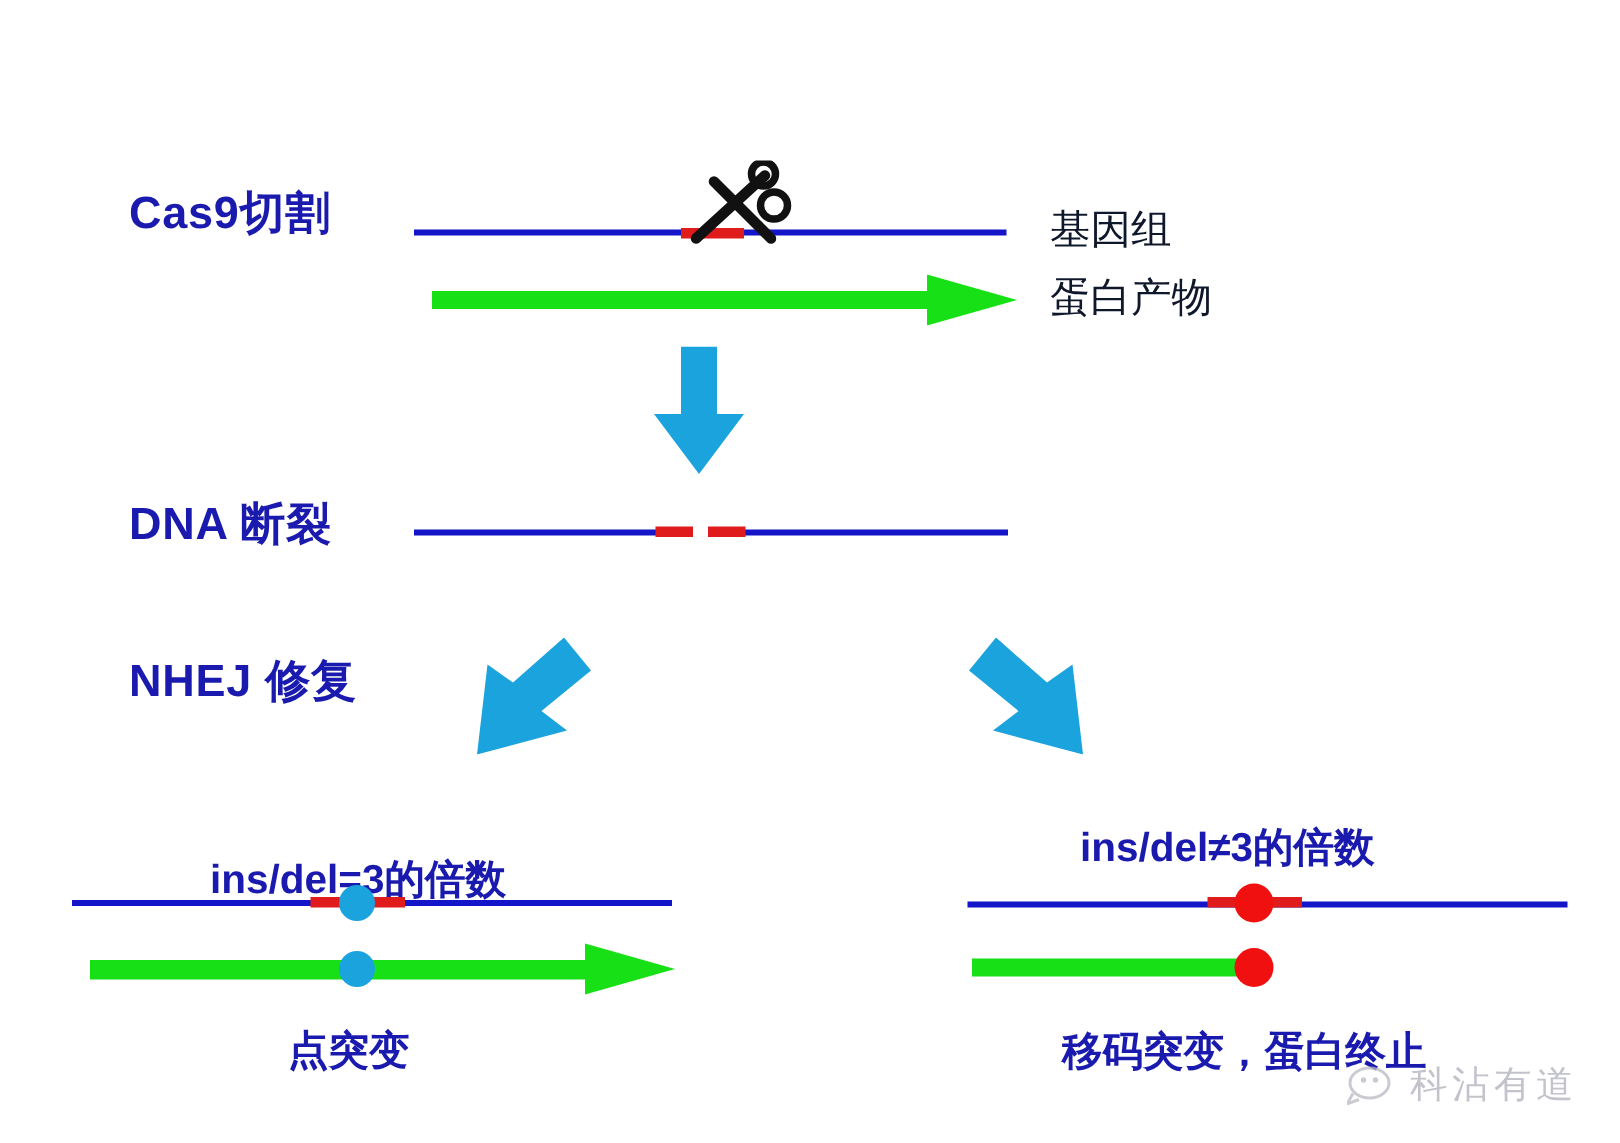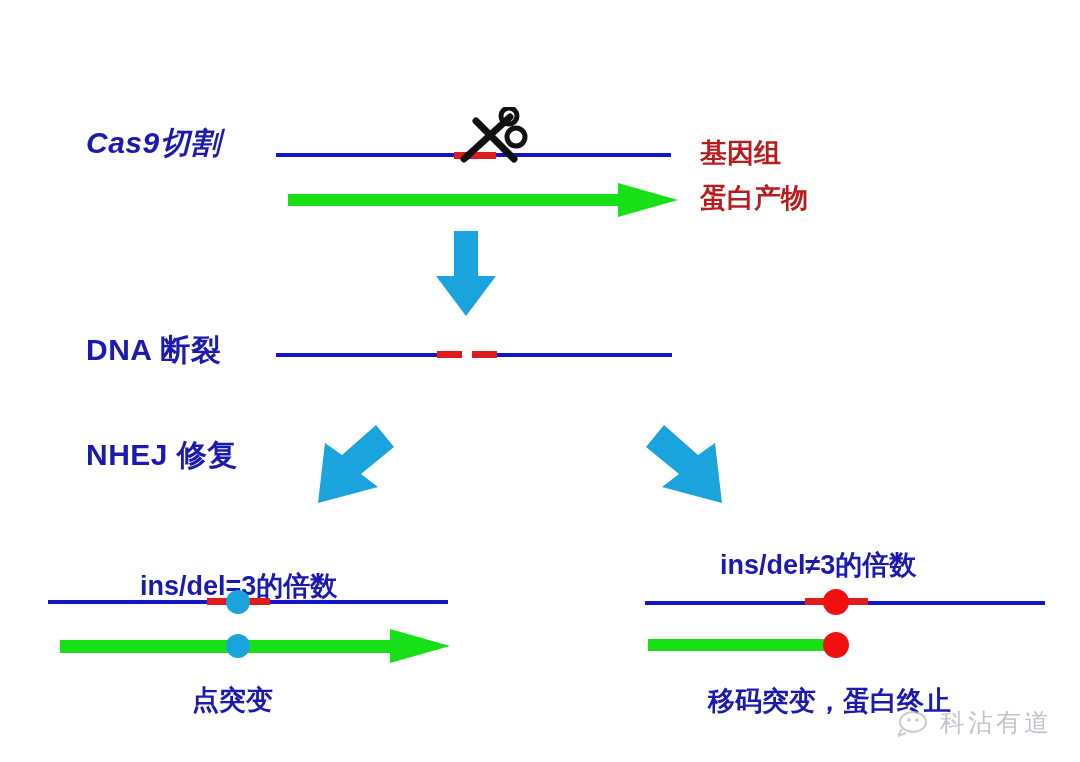--- a/index.html
+++ b/index.html
@@ -22,25 +22,24 @@
   
   .label {
     color: #1a1aae;
     font-weight: bold;
     white-space: nowrap;
     line-height: 1;
   }
   .label-stage { font-size: 30px; letter-spacing: 0.5px; }
   .label-anno  { font-size: 27px; }
   .label-black {
-    color: #b91c1c;
+    color: #0f172a;
     font-size: 27px;
     white-space: nowrap;
     line-height: 1;
-    font-weight: bold;
   }
 
   
   .dna-line {
     background: #1414c8;
     height: 4px;
   }
   .dna-red {
     background: #e01b1b;
     height: 7px;
@@ -70,21 +69,21 @@
     letter-spacing: 3px;
     opacity: .85;
   }
   .wm-icon { opacity: .75; }
 </style>
 </head>
 <body>
 
 <div id="canvas">
 
-  <div class="abs label label-stage" style="left:86px; top:128px;font-style:italic;">Cas9切割</div>
+  <div class="abs label label-stage" style="left:86px; top:128px;">Cas9切割</div>
 
   <div class="abs dna-line" style="left:276px; top:153px; width:395px;"></div>
 
   <div class="abs dna-red" style="left:454px; top:152px; width:42px;"></div>
 
   <div class="abs" style="left:452px; top:107px;">
     <svg class="arrow-svg" width="80" height="62" viewBox="0 0 80 62">
       <g fill="none" stroke="#111111" stroke-width="5" stroke-linecap="round">
         <path d="M12 52 L58 10" stroke-width="7"></path>
         <path d="M24 14 L62 52" stroke-width="7"></path>

